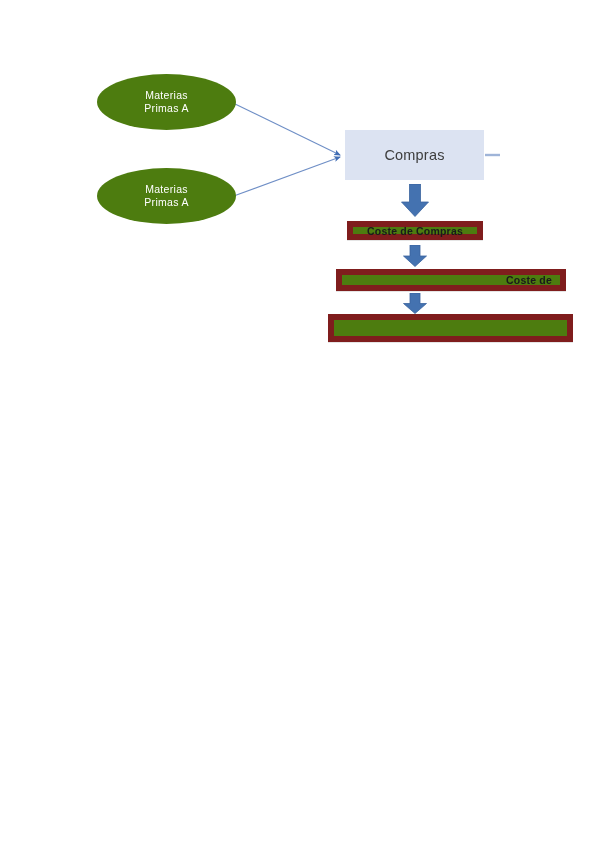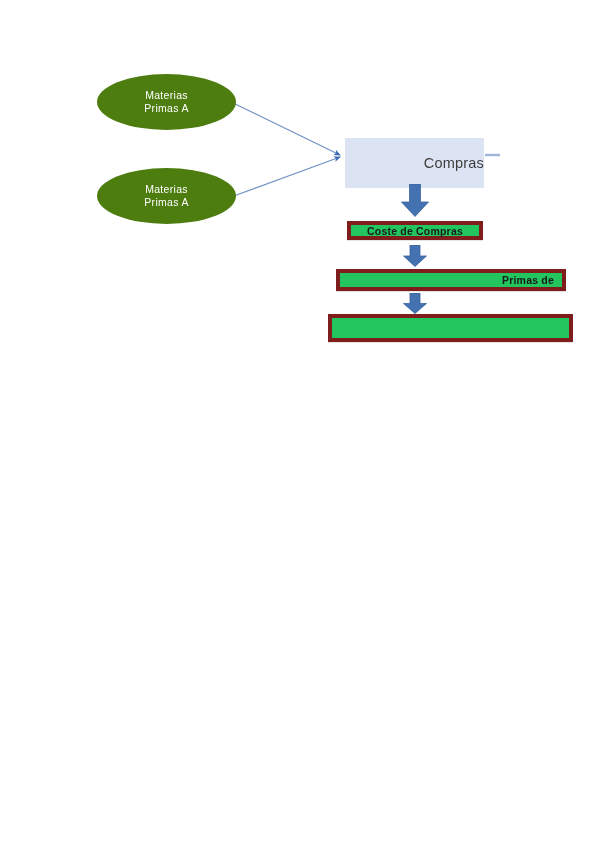--- a/index.html
+++ b/index.html
@@ -68,35 +68,34 @@
   
   #process-box-compras {
     position: absolute;
     left: 345px;
     top: 130px;
     width: 139px;
     height: 50px;
     background: #dce3f2;
     display: flex;
     align-items: center;
-    justify-content: flex-end;
+    justify-content: center;
     box-sizing: border-box;
-    margin-top: 8px;
   }
   #process-box-compras .process-label {
     color: #3d3d3d;
     font-size: 14.5px;
     letter-spacing: 0.2px;
   }
 
   
   .result-bar {
     position: absolute;
-    background: #22c55e;
-    border: 4px solid #7f1d1d;
+    background: #4d7c0f;
+    border: 6px solid #7f1d1d;
     box-sizing: border-box;
     display: flex;
     align-items: center;
     box-shadow: 0 1px 0 rgba(0,0,0,0.10);
   }
   .result-bar .bar-label {
     font-size: 10.5px;
     font-weight: bold;
     color: #1a1a1a;
     letter-spacing: 0.2px;
@@ -189,21 +188,21 @@
 
   <div id="bar-coste-de-compras" class="result-bar">
     <span class="bar-label">Coste de Compras</span>
   </div>
 
   <svg id="arrow-coste-to-costede" class="block-arrow" viewBox="0 0 26 22">
     <path d="M8,0 L18,0 L18,11 L24.5,11 L13,21.5 L1.5,11 L8,11 Z" fill="#4472b0" stroke="#3a639e" stroke-width="0.8"></path>
   </svg>
 
   <div id="bar-coste-de-ventas" class="result-bar">
-    <span class="bar-label">Primas de</span>
+    <span class="bar-label">Coste de</span>
   </div>
 
   <svg id="arrow-costede-to-resultado" class="block-arrow" viewBox="0 0 26 21">
     <path d="M8,0 L18,0 L18,10.5 L24.5,10.5 L13,20.5 L1.5,10.5 L8,10.5 Z" fill="#4472b0" stroke="#3a639e" stroke-width="0.8"></path>
   </svg>
 
   <div id="bar-resultado" class="result-bar">
     <span class="bar-label"></span>
   </div>
 

